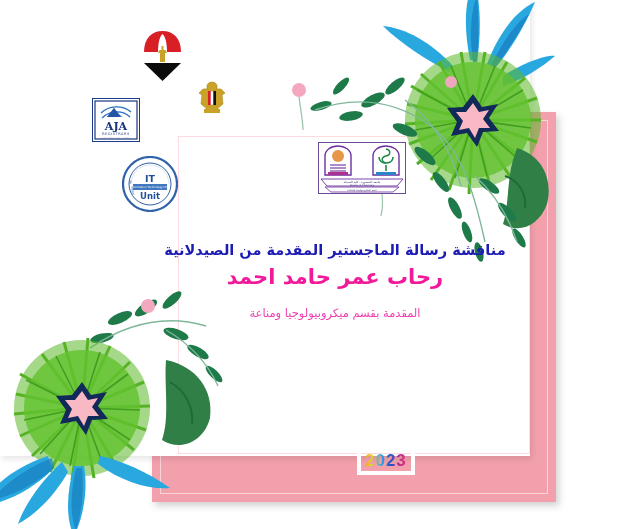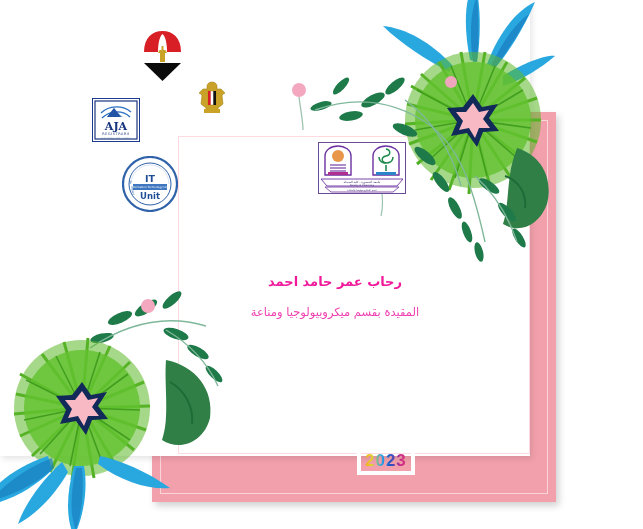--- a/index.html
+++ b/index.html
@@ -59,22 +59,22 @@
   }
   .line-title{
     font-size:14.5px;
     font-weight:bold;
     color:#1c1cb4;
     letter-spacing:0px;
     line-height:1.5;
     white-space:nowrap;
   }
   .line-name{
-    margin-top:32px;
-    font-size:13px;
+    margin-top:0;
+    font-size:21px;
     font-weight:bold;
     color:#f01a9a;
     line-height:1.5;
   }
   .line-dept{
     margin-top:12px;
     font-size:11.5px;
     font-weight:normal;
     color:#ef3fb0;
     line-height:1.5;
@@ -358,19 +358,20 @@
     <rect x="57" y="29" width="20" height="3" fill="#2a86c8"></rect>
 
     <path d="M2 36 L84 36 L78 43 L8 43 Z" fill="#ffffff" stroke="#6b2fa0" stroke-width="0.9"></path>
     <text x="43" y="39.6" font-family="DejaVu Sans, sans-serif" font-size="2.9" fill="#3a2a6a" text-anchor="middle">جامعة المنصورة - كلية الصيدلة</text>
     <text x="43" y="42.6" font-family="DejaVu Sans, sans-serif" font-size="2.4" fill="#3a2a6a" text-anchor="middle">Faculty of Pharmacy</text>
     <path d="M6 44 L80 44 L74 49 L12 49 Z" fill="#ffffff" stroke="#6b2fa0" stroke-width="0.8"></path>
     <text x="43" y="47.6" font-family="DejaVu Sans, sans-serif" font-size="2.4" fill="#3a2a6a" text-anchor="middle">قسم الميكروبيولوجيا والمناعة</text>
   </svg>
 
   <div class="text-block">
+    <div class="line-title">مناقشة رسالة الماجستير المقدمة من الصيدلانية</div>
     <div class="line-name">رحاب عمر حامد احمد</div>
-    <div class="line-dept">المقيدة بقسم ميكروبيولوجيا  ومناعة</div>
+    <div class="line-dept">المقدمة بقسم ميكروبيولوجيا  ومناعة</div>
   </div>
 
   <div class="year-badge">2023</div>
 
 </div>
 
 </body></html>

